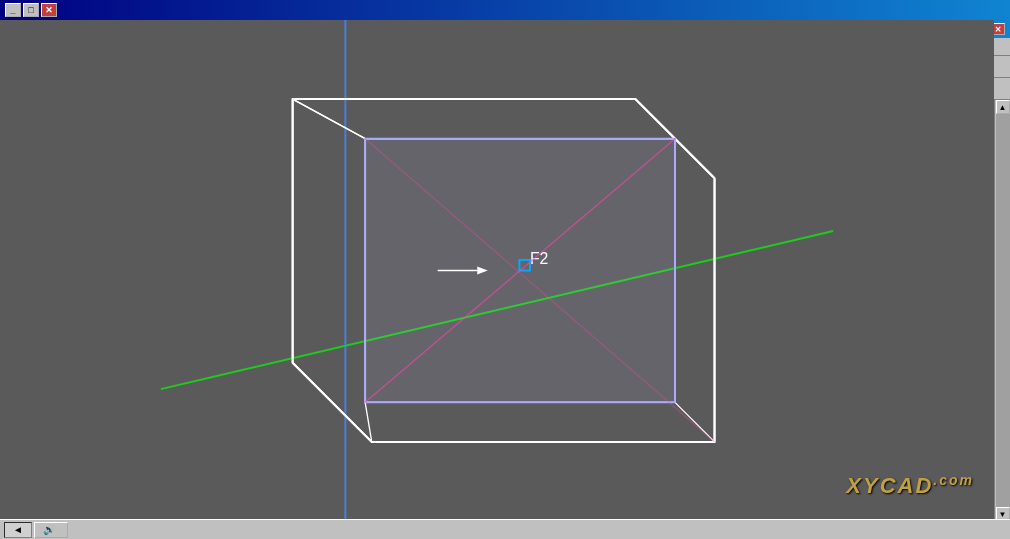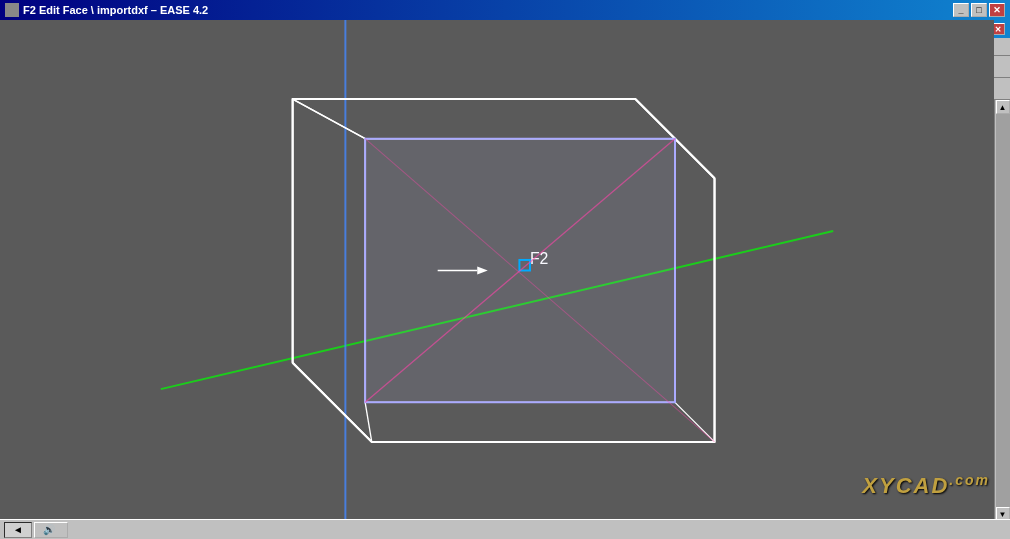--- a/index.html
+++ b/index.html
@@ -228,21 +228,21 @@
       position: absolute;
       top: 0; left: 0; right: 16px; bottom: 18px;
       background: #5a5a5a;
       overflow: hidden;
     }
 
     
     .xycad-logo {
       position: absolute;
       bottom: 22px;
-      right: 4px;
+      right: 20px;
       font-size: 22px;
       font-weight: bold;
       color: #c0a040;
       font-style: italic;
       text-shadow: 1px 1px 2px black;
       letter-spacing: 2px;
     }
 
     .traffic-light {
       width: 24px; height: 40px;
@@ -256,24 +256,20 @@
       padding: 2px;
     }
     .tl-red { width: 8px; height: 8px; border-radius: 50%; background: #cc0000; }
     .tl-yellow { width: 8px; height: 8px; border-radius: 50%; background: #444; }
     .tl-green { width: 8px; height: 8px; border-radius: 50%; background: #00cc00; }
   </style>
 </head>
 <body>
 
 <div class="titlebar">
-  <div class="titlebar-left">
-    <span class="titlebar-icon" style="background:#888;width:14px;height:14px;display:inline-block;"></span>
-    <span>F2 Edit Face \ importdxf – EASE 4.2</span>
-  </div>
   <div class="titlebar-buttons">
     <div class="titlebar-btn">_</div>
     <div class="titlebar-btn">□</div>
     <div class="titlebar-btn" style="background:#c04040;color:white;">✕</div>
   </div>
 </div>
 
 <div class="main-container">
 
   <div class="dialog-panel">

